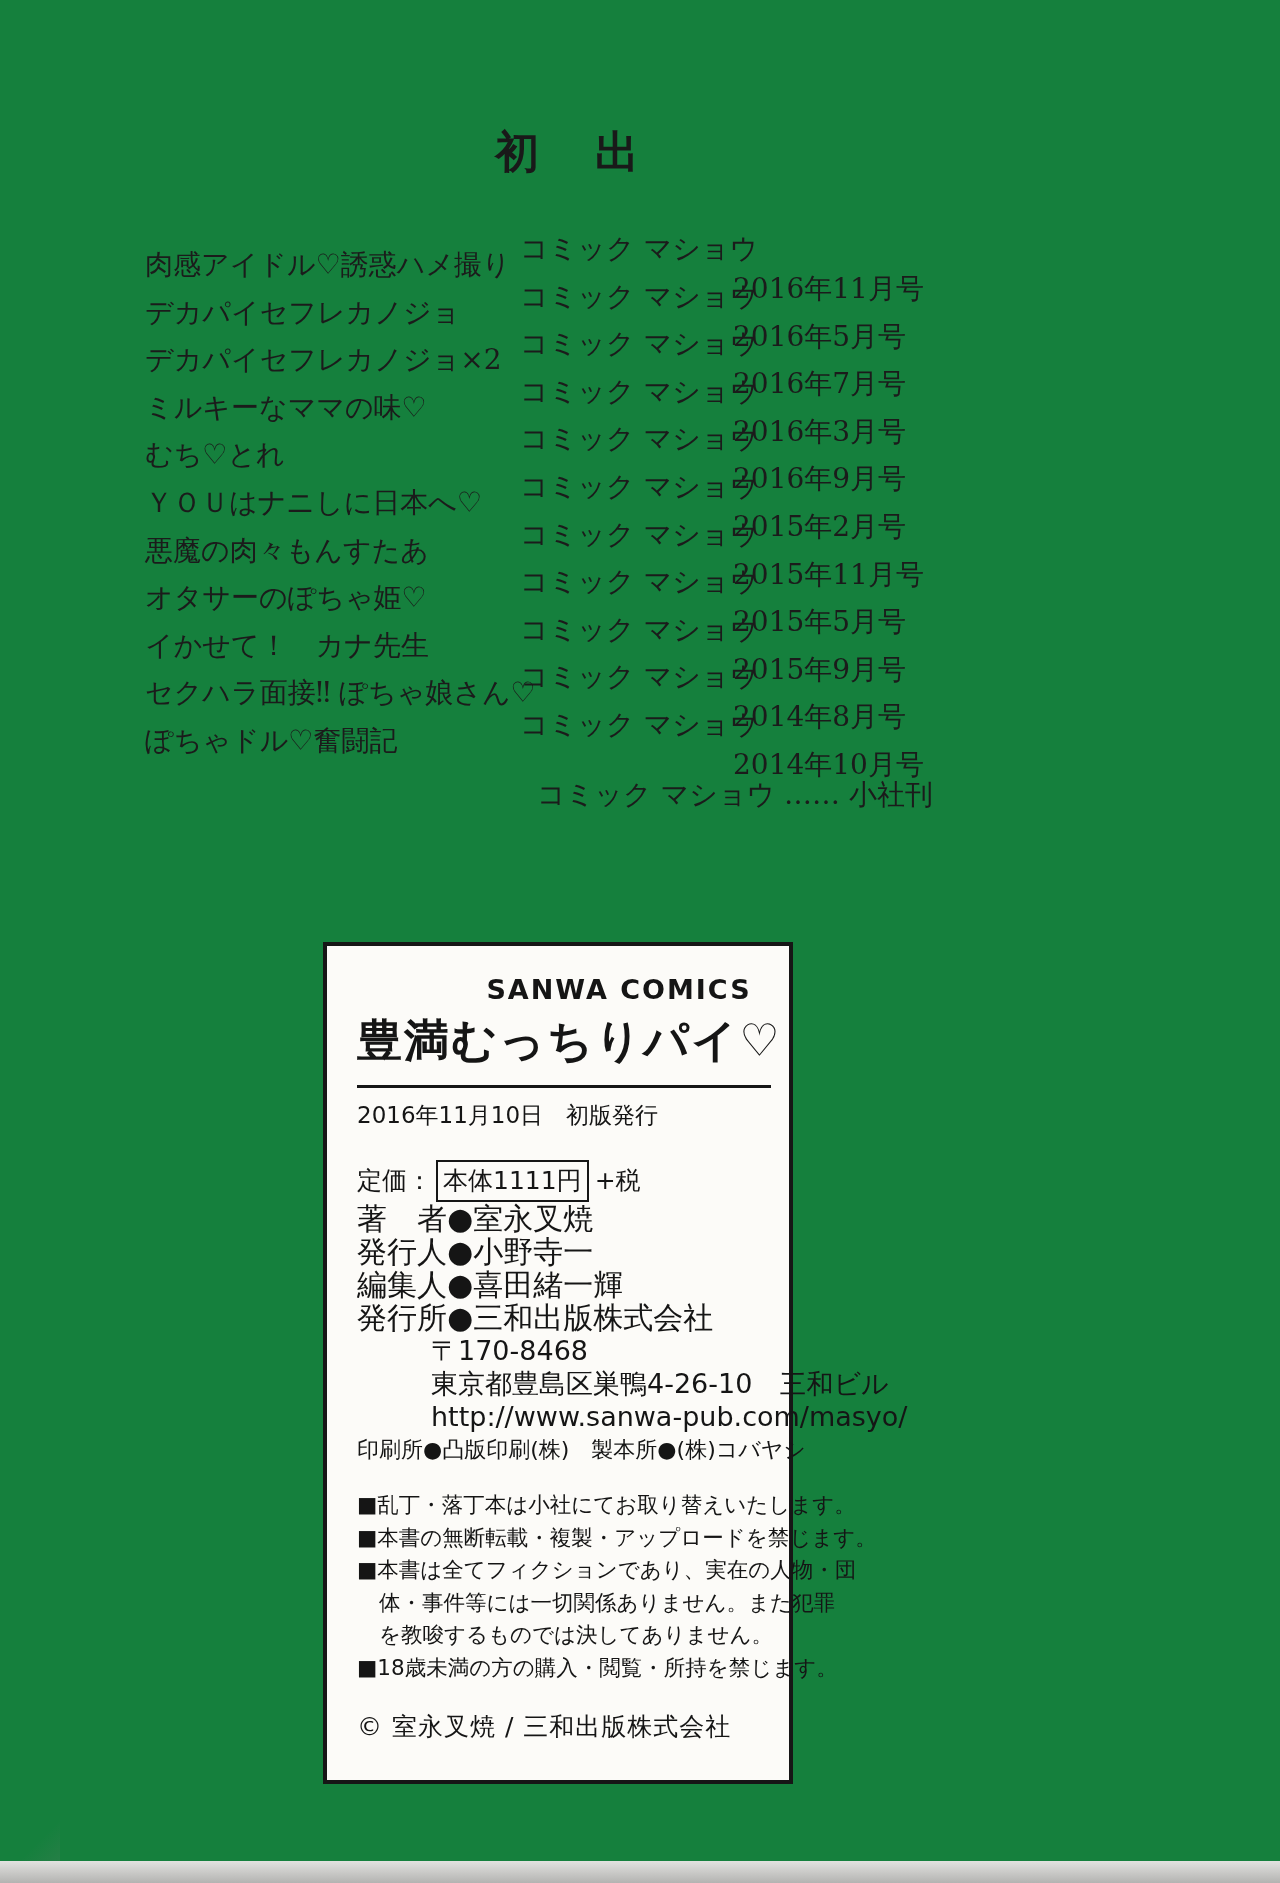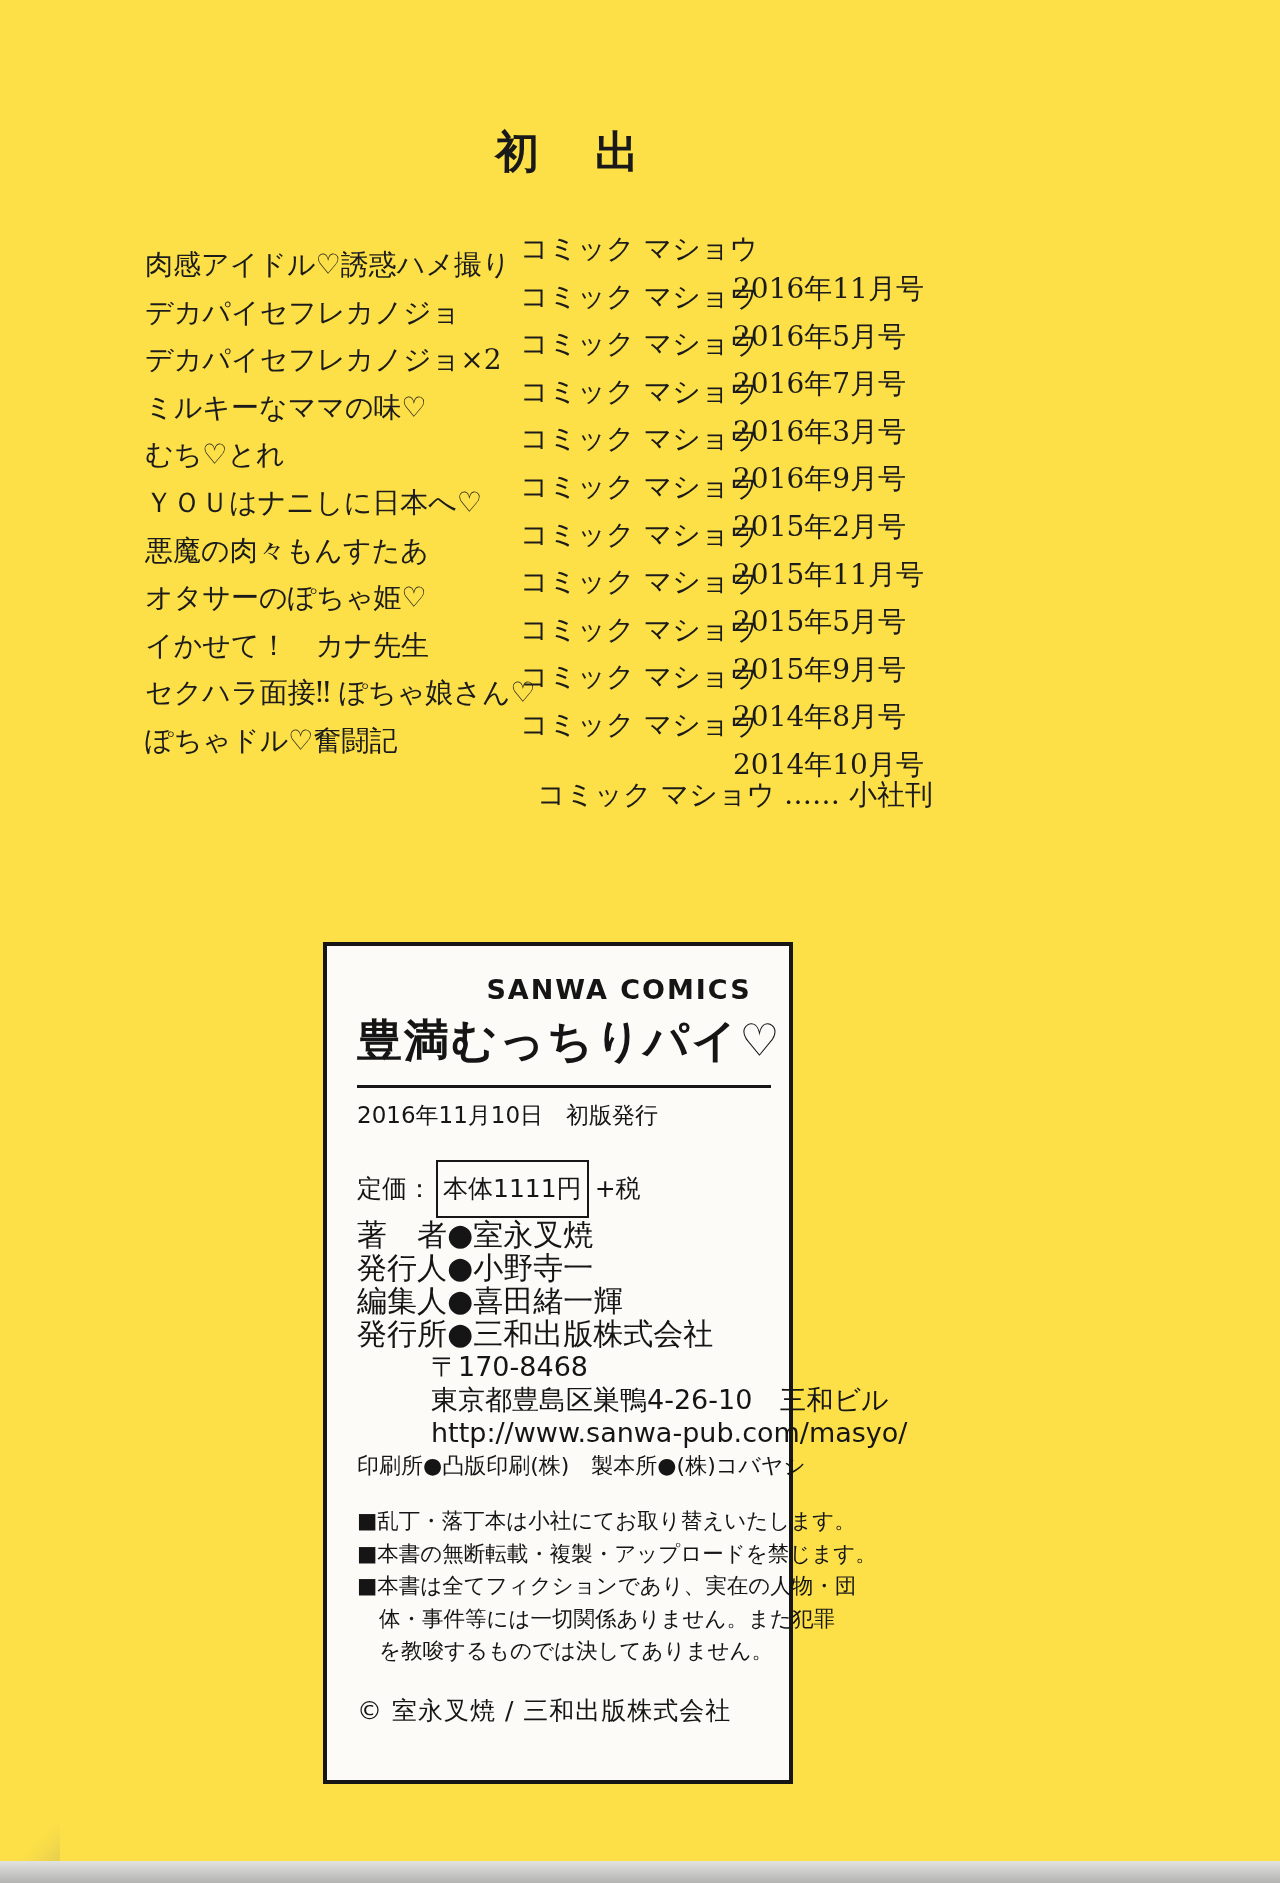--- a/index.html
+++ b/index.html
@@ -1,20 +1,20 @@
 <!DOCTYPE html>
 <html><head>
 <meta charset="utf-8">
 <style>
   html,body{margin:0;padding:0;background:#dddddb;}
   .page{
     position:relative;
     width:1280px;height:1883px;
     margin:0 auto;
-    background:#fde047;
+    background:#15803d;
     color:#1b1b1b;
     overflow:hidden;
     font-family:"DejaVu Serif","Liberation Serif",serif;
   }
   
   .shoshutsu-title{
     position:absolute;top:94px;left:0;width:1140px;
     text-align:center;
     font-size:44px;font-weight:bold;
     letter-spacing:6px;
@@ -55,21 +55,21 @@
     letter-spacing:2px;
     padding-bottom:16px;
     border-bottom:3px solid #161616;
     white-space:nowrap;
   }
   .edition{margin-top:12px;font-size:23px;line-height:30px;white-space:nowrap;}
   .price-line{margin-top:30px;font-size:25px;line-height:34px;white-space:nowrap;}
   .price-box{
     display:inline-block;
     border:2px solid #161616;
-    padding:12px 5px;
+    padding:4px 5px;
     margin:0 6px 0 4px;
     line-height:30px;
   }
   .credit-line{font-size:30px;line-height:33px;white-space:nowrap;}
   .addr-line{font-size:27px;line-height:33px;margin-left:74px;white-space:nowrap;}
   .printing{font-size:22px;line-height:33px;white-space:nowrap;}
   .notices{margin-top:23px;}
   .notice-line{font-size:21.5px;line-height:32.5px;white-space:nowrap;}
   .notice-cont{margin-left:22px;}
   .copyright{margin-top:26px;font-size:25px;letter-spacing:1px;white-space:nowrap;}
@@ -171,20 +171,21 @@
     </div>
 
     <div class="printing">印刷所●凸版印刷(株)　製本所●(株)コバヤシ</div>
 
     <div class="notices">
       <div class="notice-line">■乱丁・落丁本は小社にてお取り替えいたします。</div>
       <div class="notice-line">■本書の無断転載・複製・アップロードを禁じます。</div>
       <div class="notice-line">■本書は全てフィクションであり、実在の人物・団</div>
       <div class="notice-line notice-cont">体・事件等には一切関係ありません。また犯罪</div>
       <div class="notice-line notice-cont">を教唆するものでは決してありません。</div>
+      <div class="notice-line">■18歳未満の方の購入・閲覧・所持を禁じます。</div>
     </div>
 
     <div class="copyright">© 室永叉焼 / 三和出版株式会社</div>
   </div>
 
   <div class="scan-edge-corner"></div>
   <div class="scan-edge-bottom"></div>
 
 </div>
 

